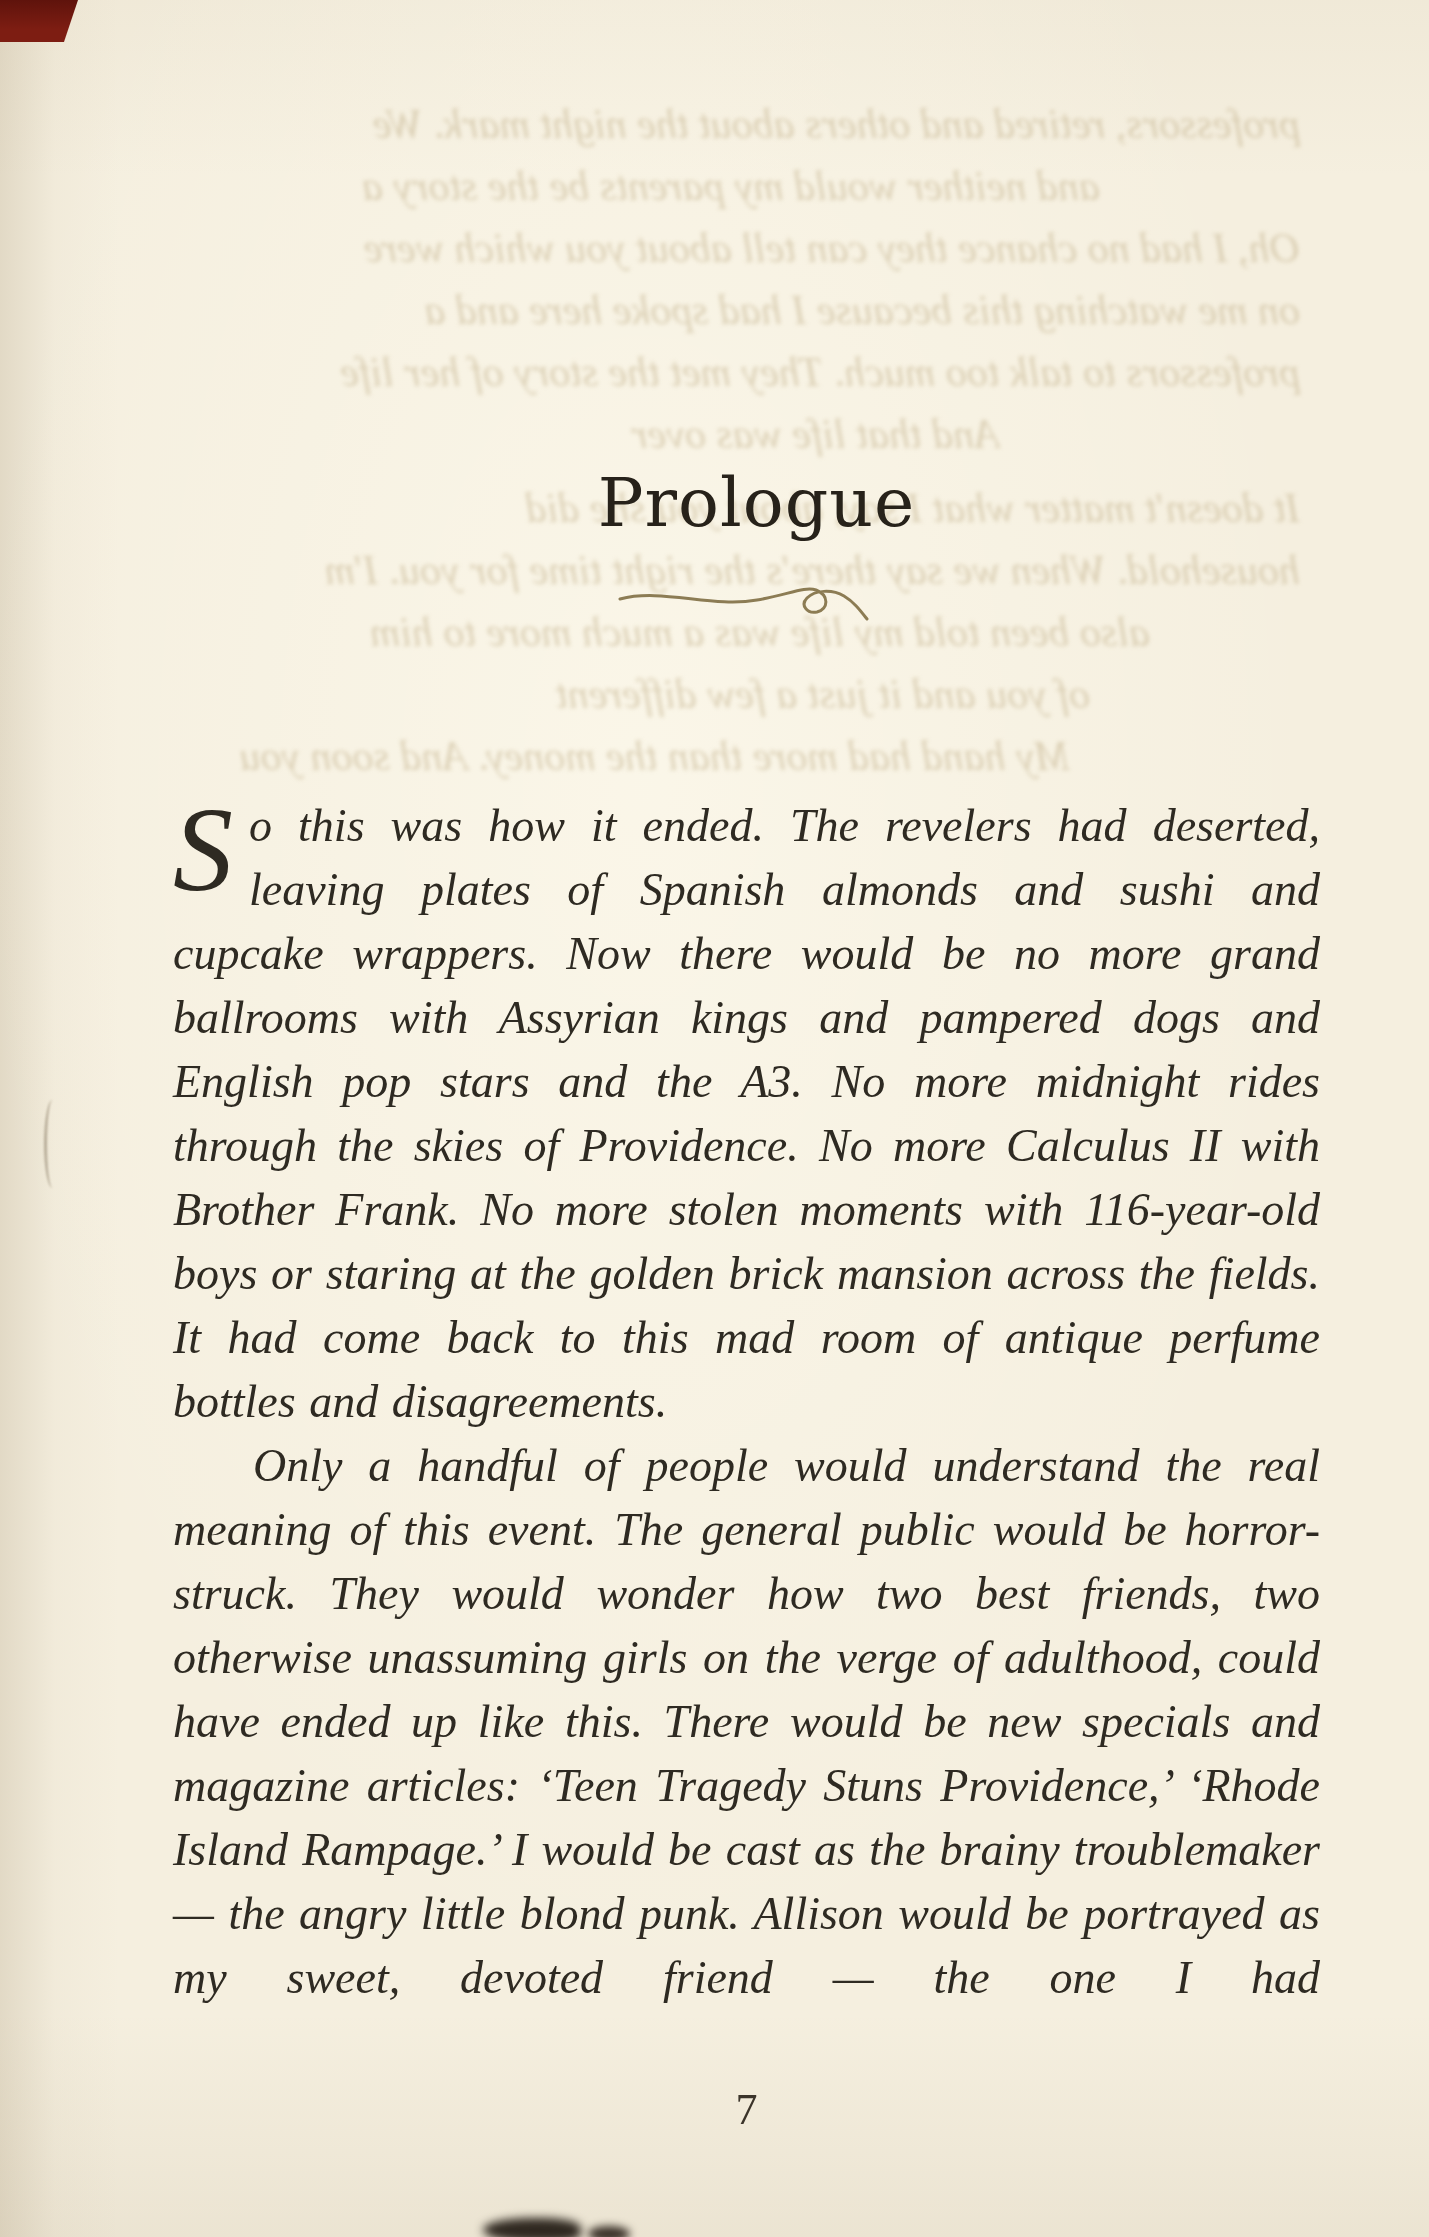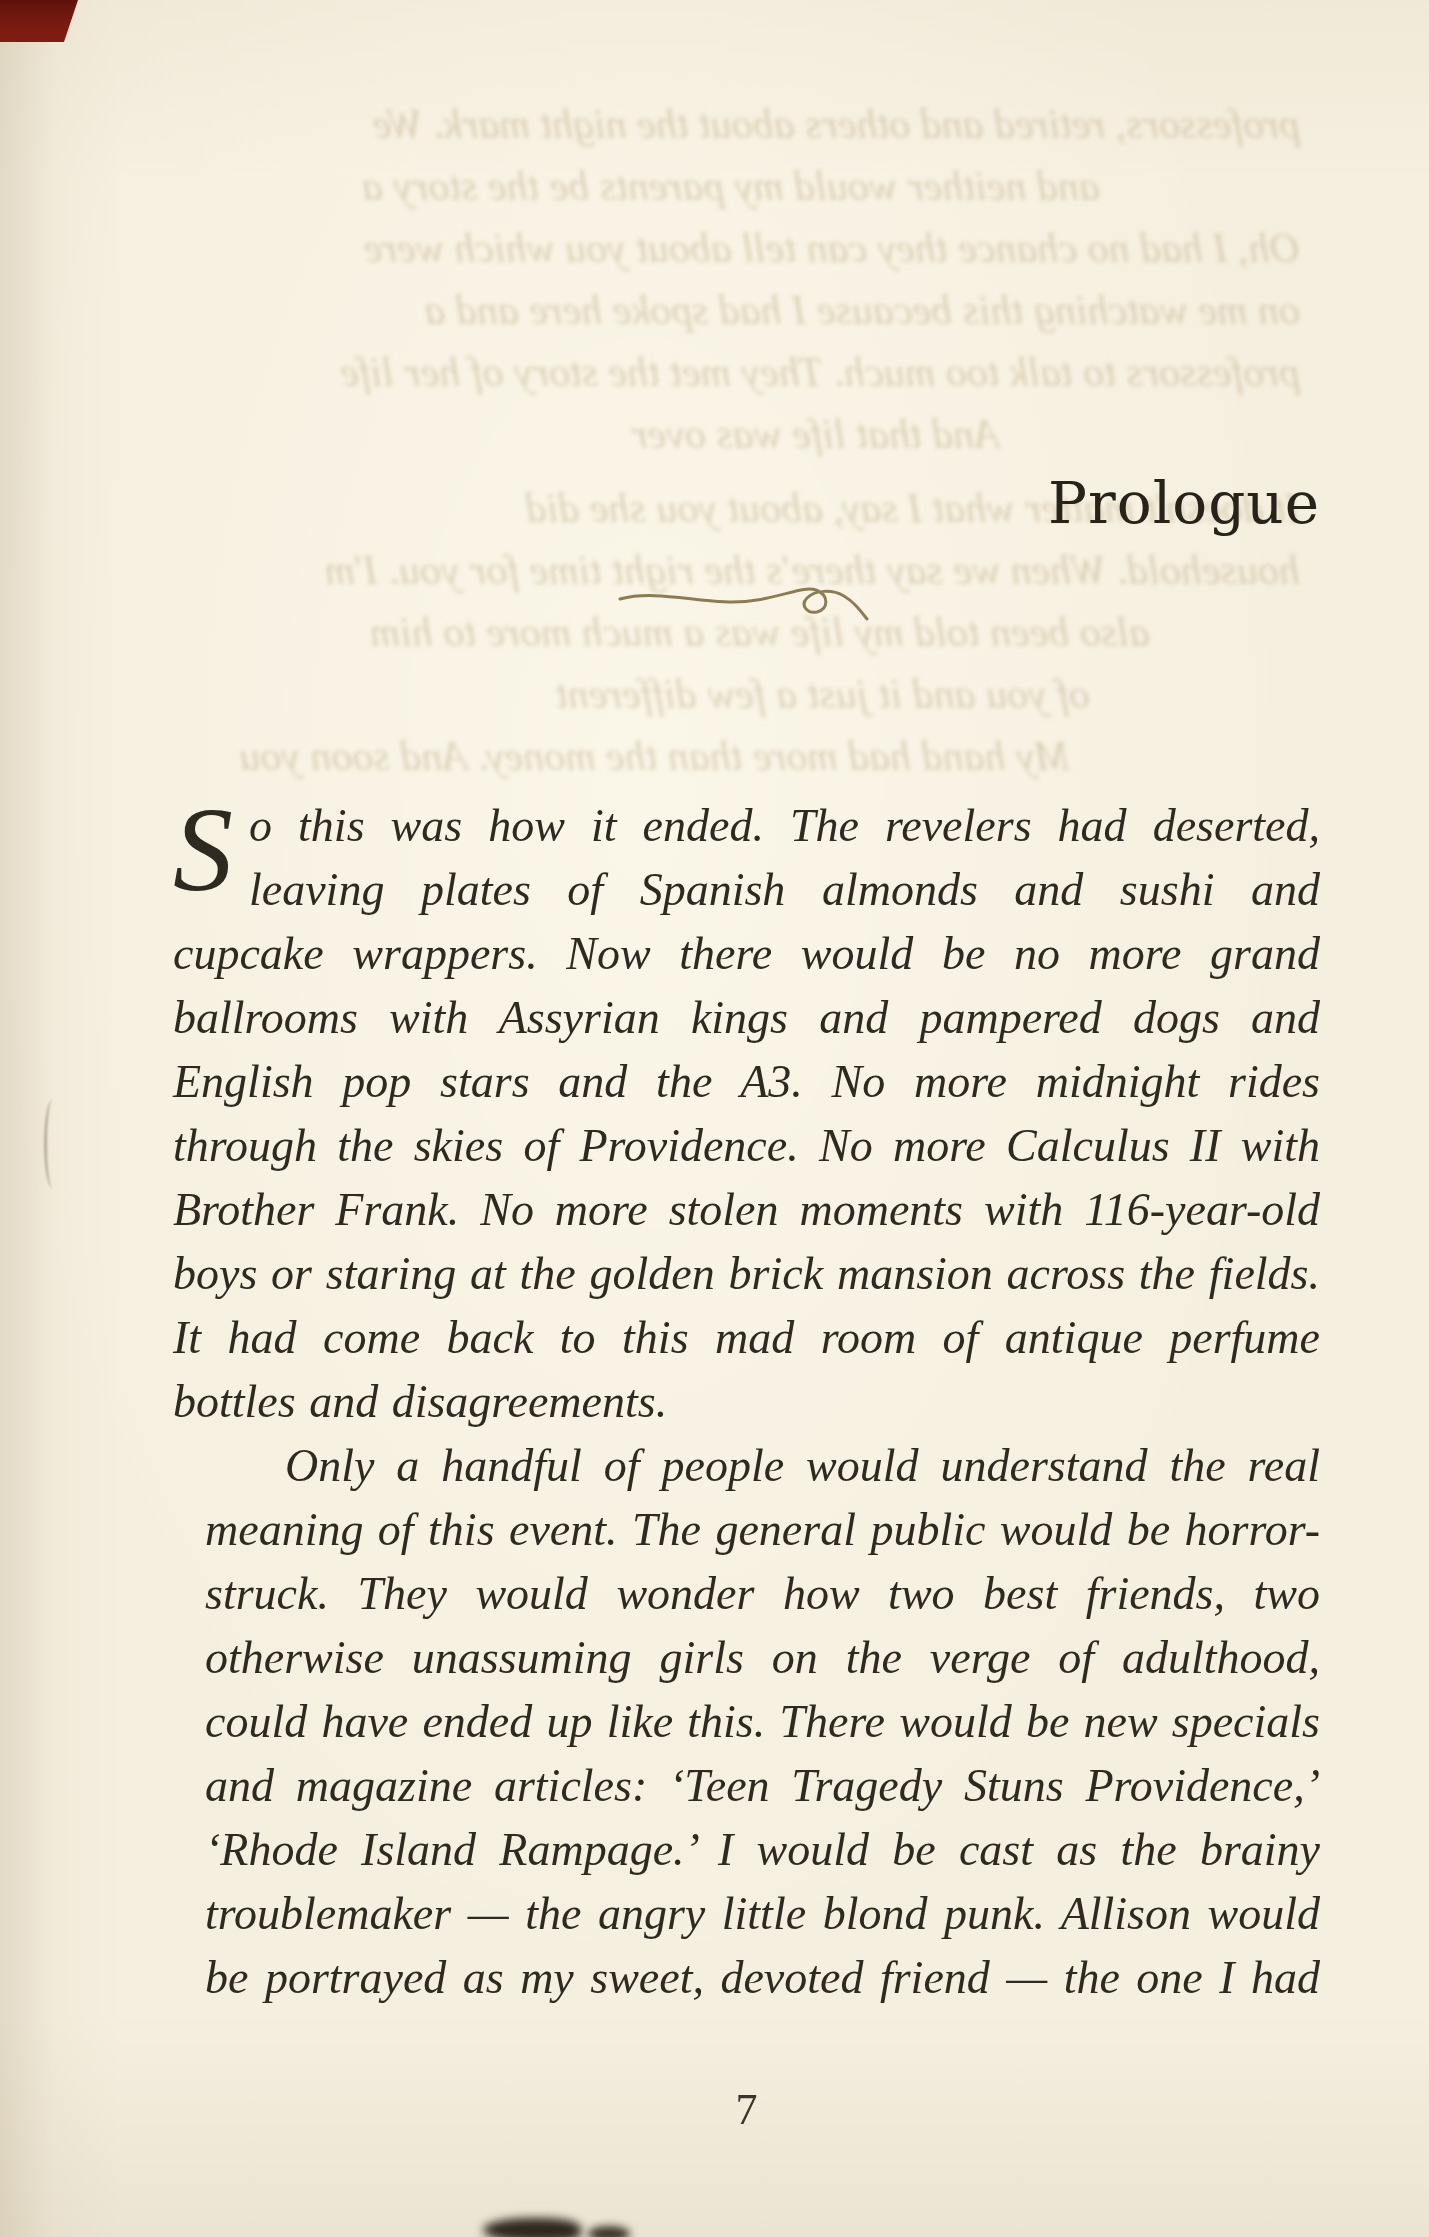--- a/index.html
+++ b/index.html
@@ -38,44 +38,44 @@
   .gline:nth-child(2){margin-left:190px;width:740px;}
   .gline:nth-child(4){margin-left:60px;}
   .gline:nth-child(6){margin-left:250px;width:580px;}
   .gline:nth-child(7){margin-top:26px;margin-left:20px;}
   .gline:nth-child(9){margin-left:80px;width:900px;}
   .gline:nth-child(10){margin-left:130px;width:790px;}
   .gline:nth-child(11){margin-left:40px;width:860px;}
 
   
   .title{
-    position:absolute;left:173px;top:472px;width:1147px;
-    margin:0;text-align:right;z-index:2;
+    position:absolute;left:183px;top:472px;width:1147px;
+    margin:0;text-align:center;z-index:2;
     font-family:"DejaVu Serif", serif;
     font-weight:normal;
-    font-size:58px;line-height:62px;
+    font-size:68px;line-height:62px;
     letter-spacing:1px;
     color:var(--title-ink);
   }
   .ornament{
     position:absolute;left:173px;top:572px;width:1147px;
     text-align:center;z-index:2;
     color:var(--ornament);
   }
   .body{
     position:absolute;left:173px;top:794px;width:1147px;z-index:2;
     color:var(--ink);
     font-style:italic;
     font-size:46px;line-height:64px;
     text-align:justify;
     word-spacing:2px;
   }
   .para{margin:0;}
   .para.indent{text-indent:80px;}
-  .para.justify-last{text-align-last:justify;margin-left:32px;}
+  .para.justify-last{text-align-last:justify;}
   .dropcap{
     float:left;
     font-style:italic;
     font-size:120px;line-height:100px;
     margin:6px 16px 0 0;
     color:var(--ink);
   }
   .folio{
     position:absolute;left:173px;top:2085px;width:1147px;z-index:2;
     text-align:center;

